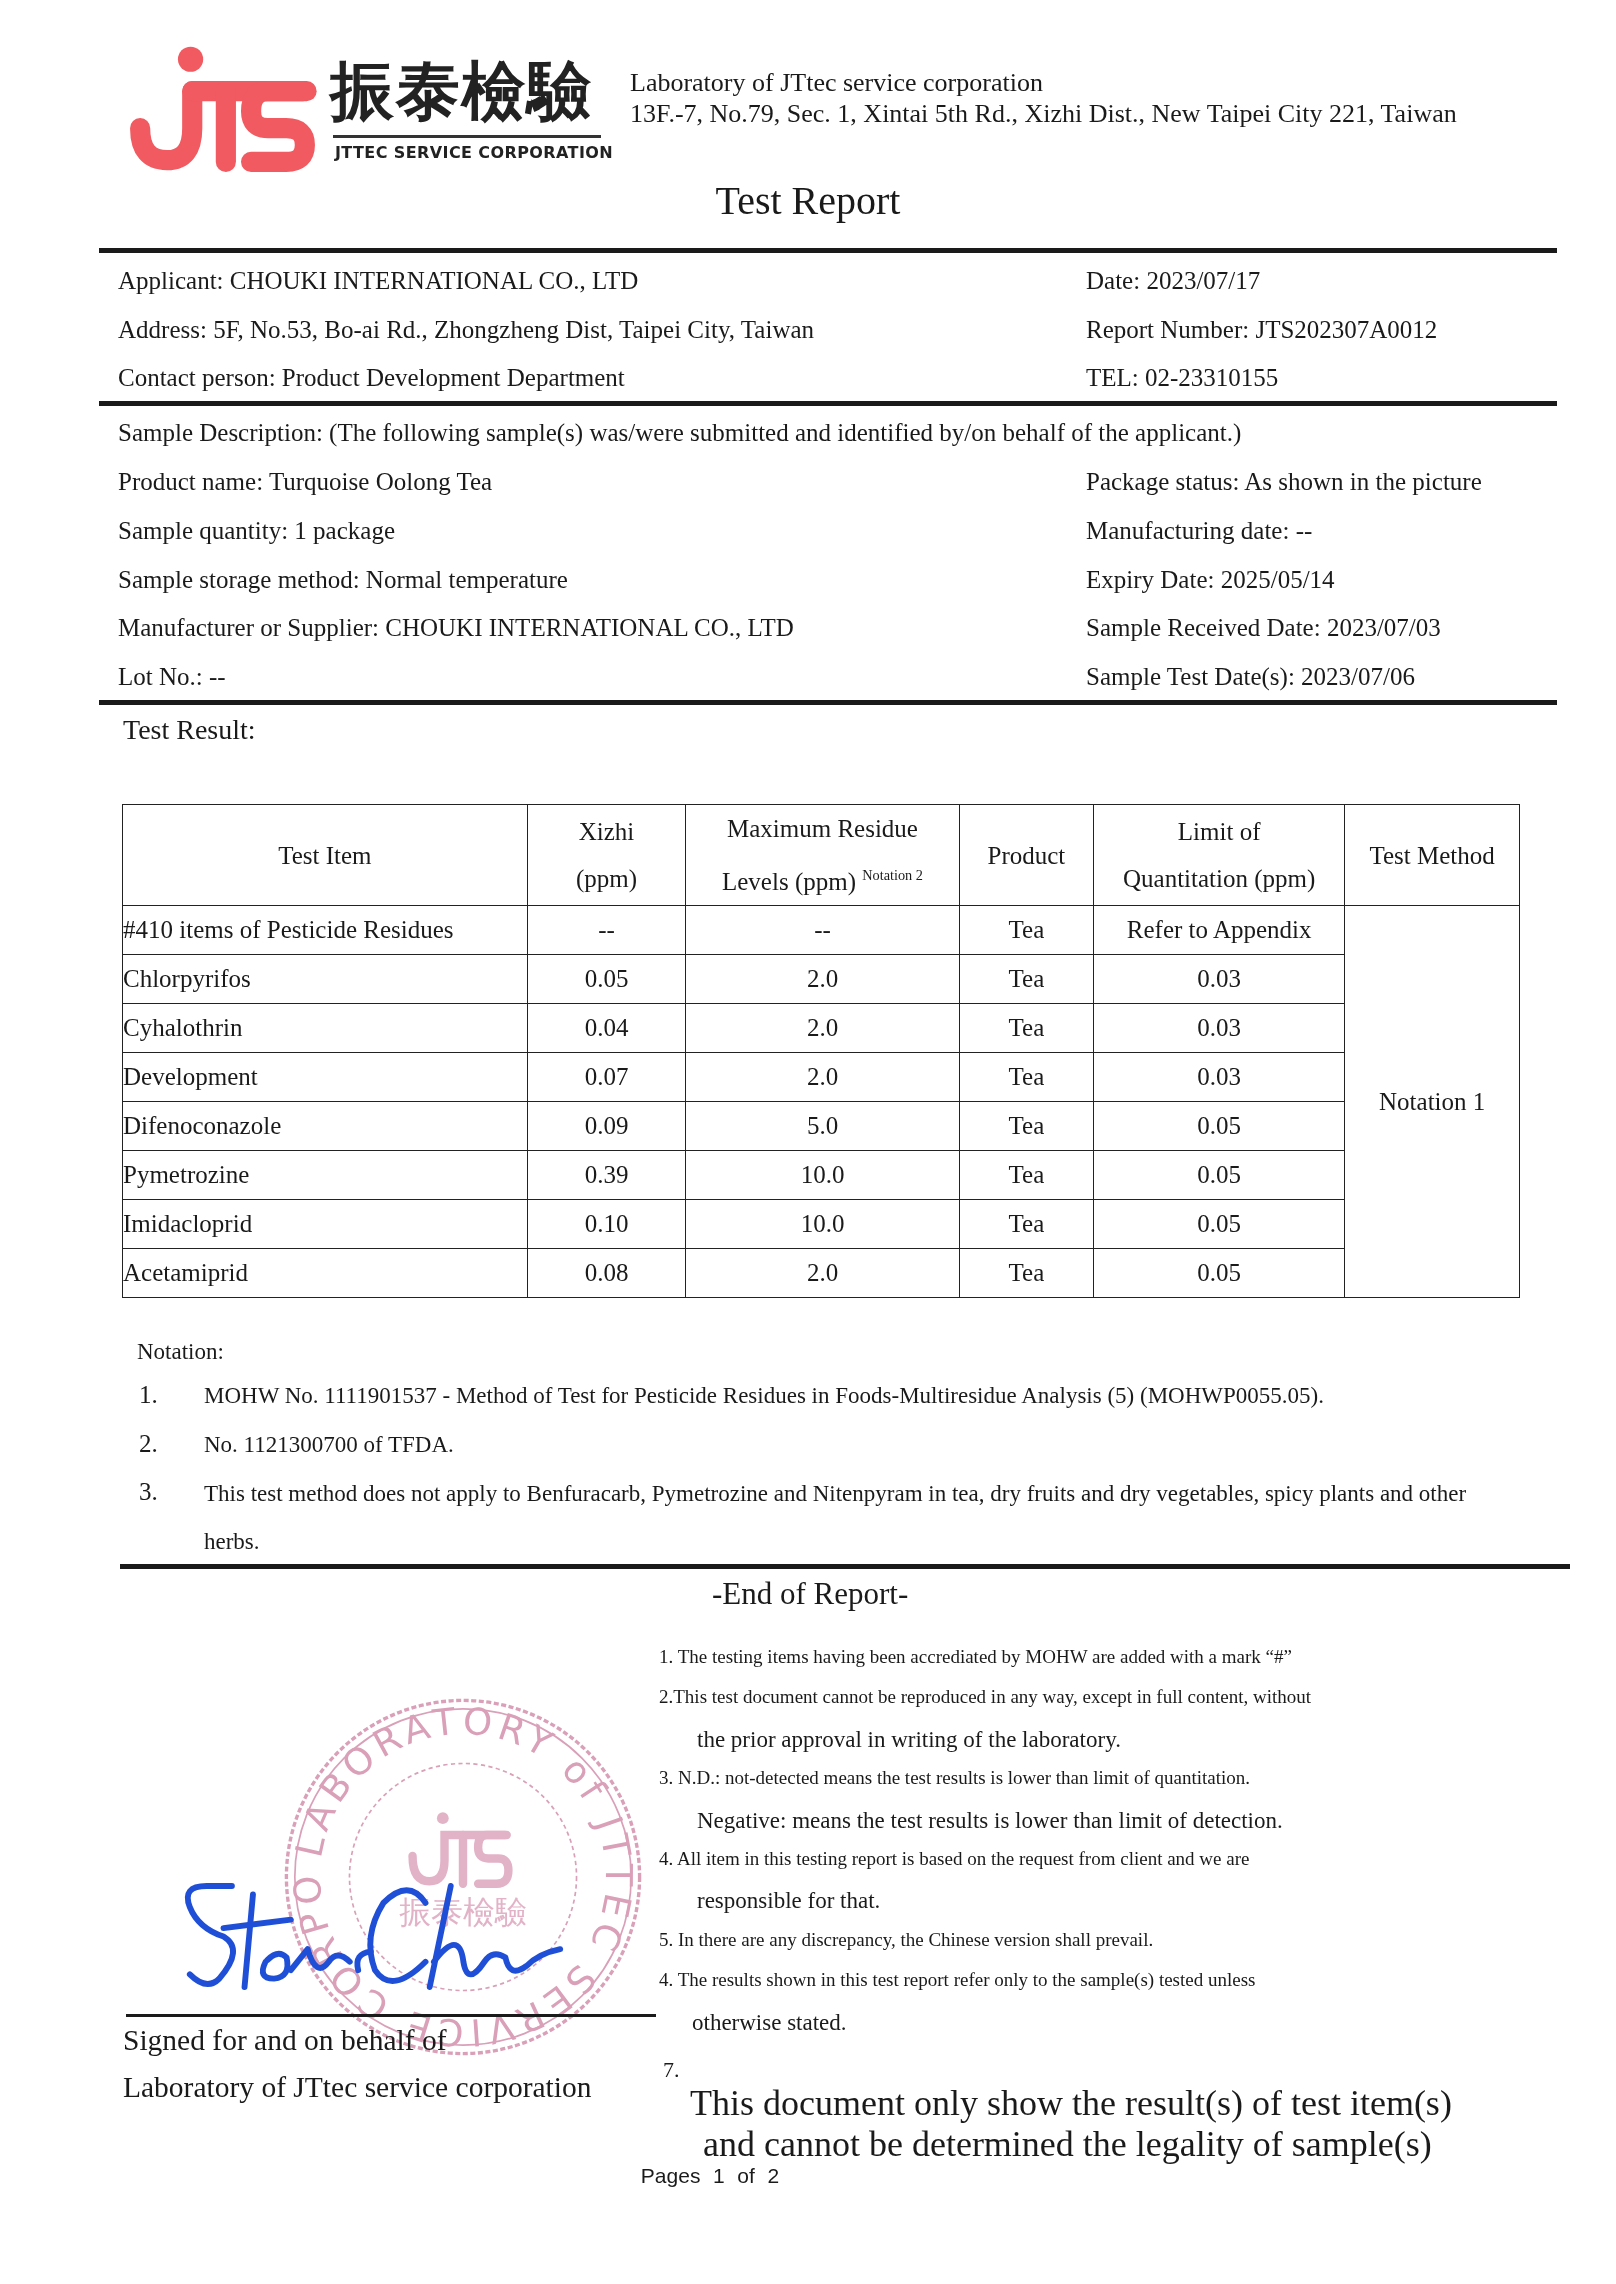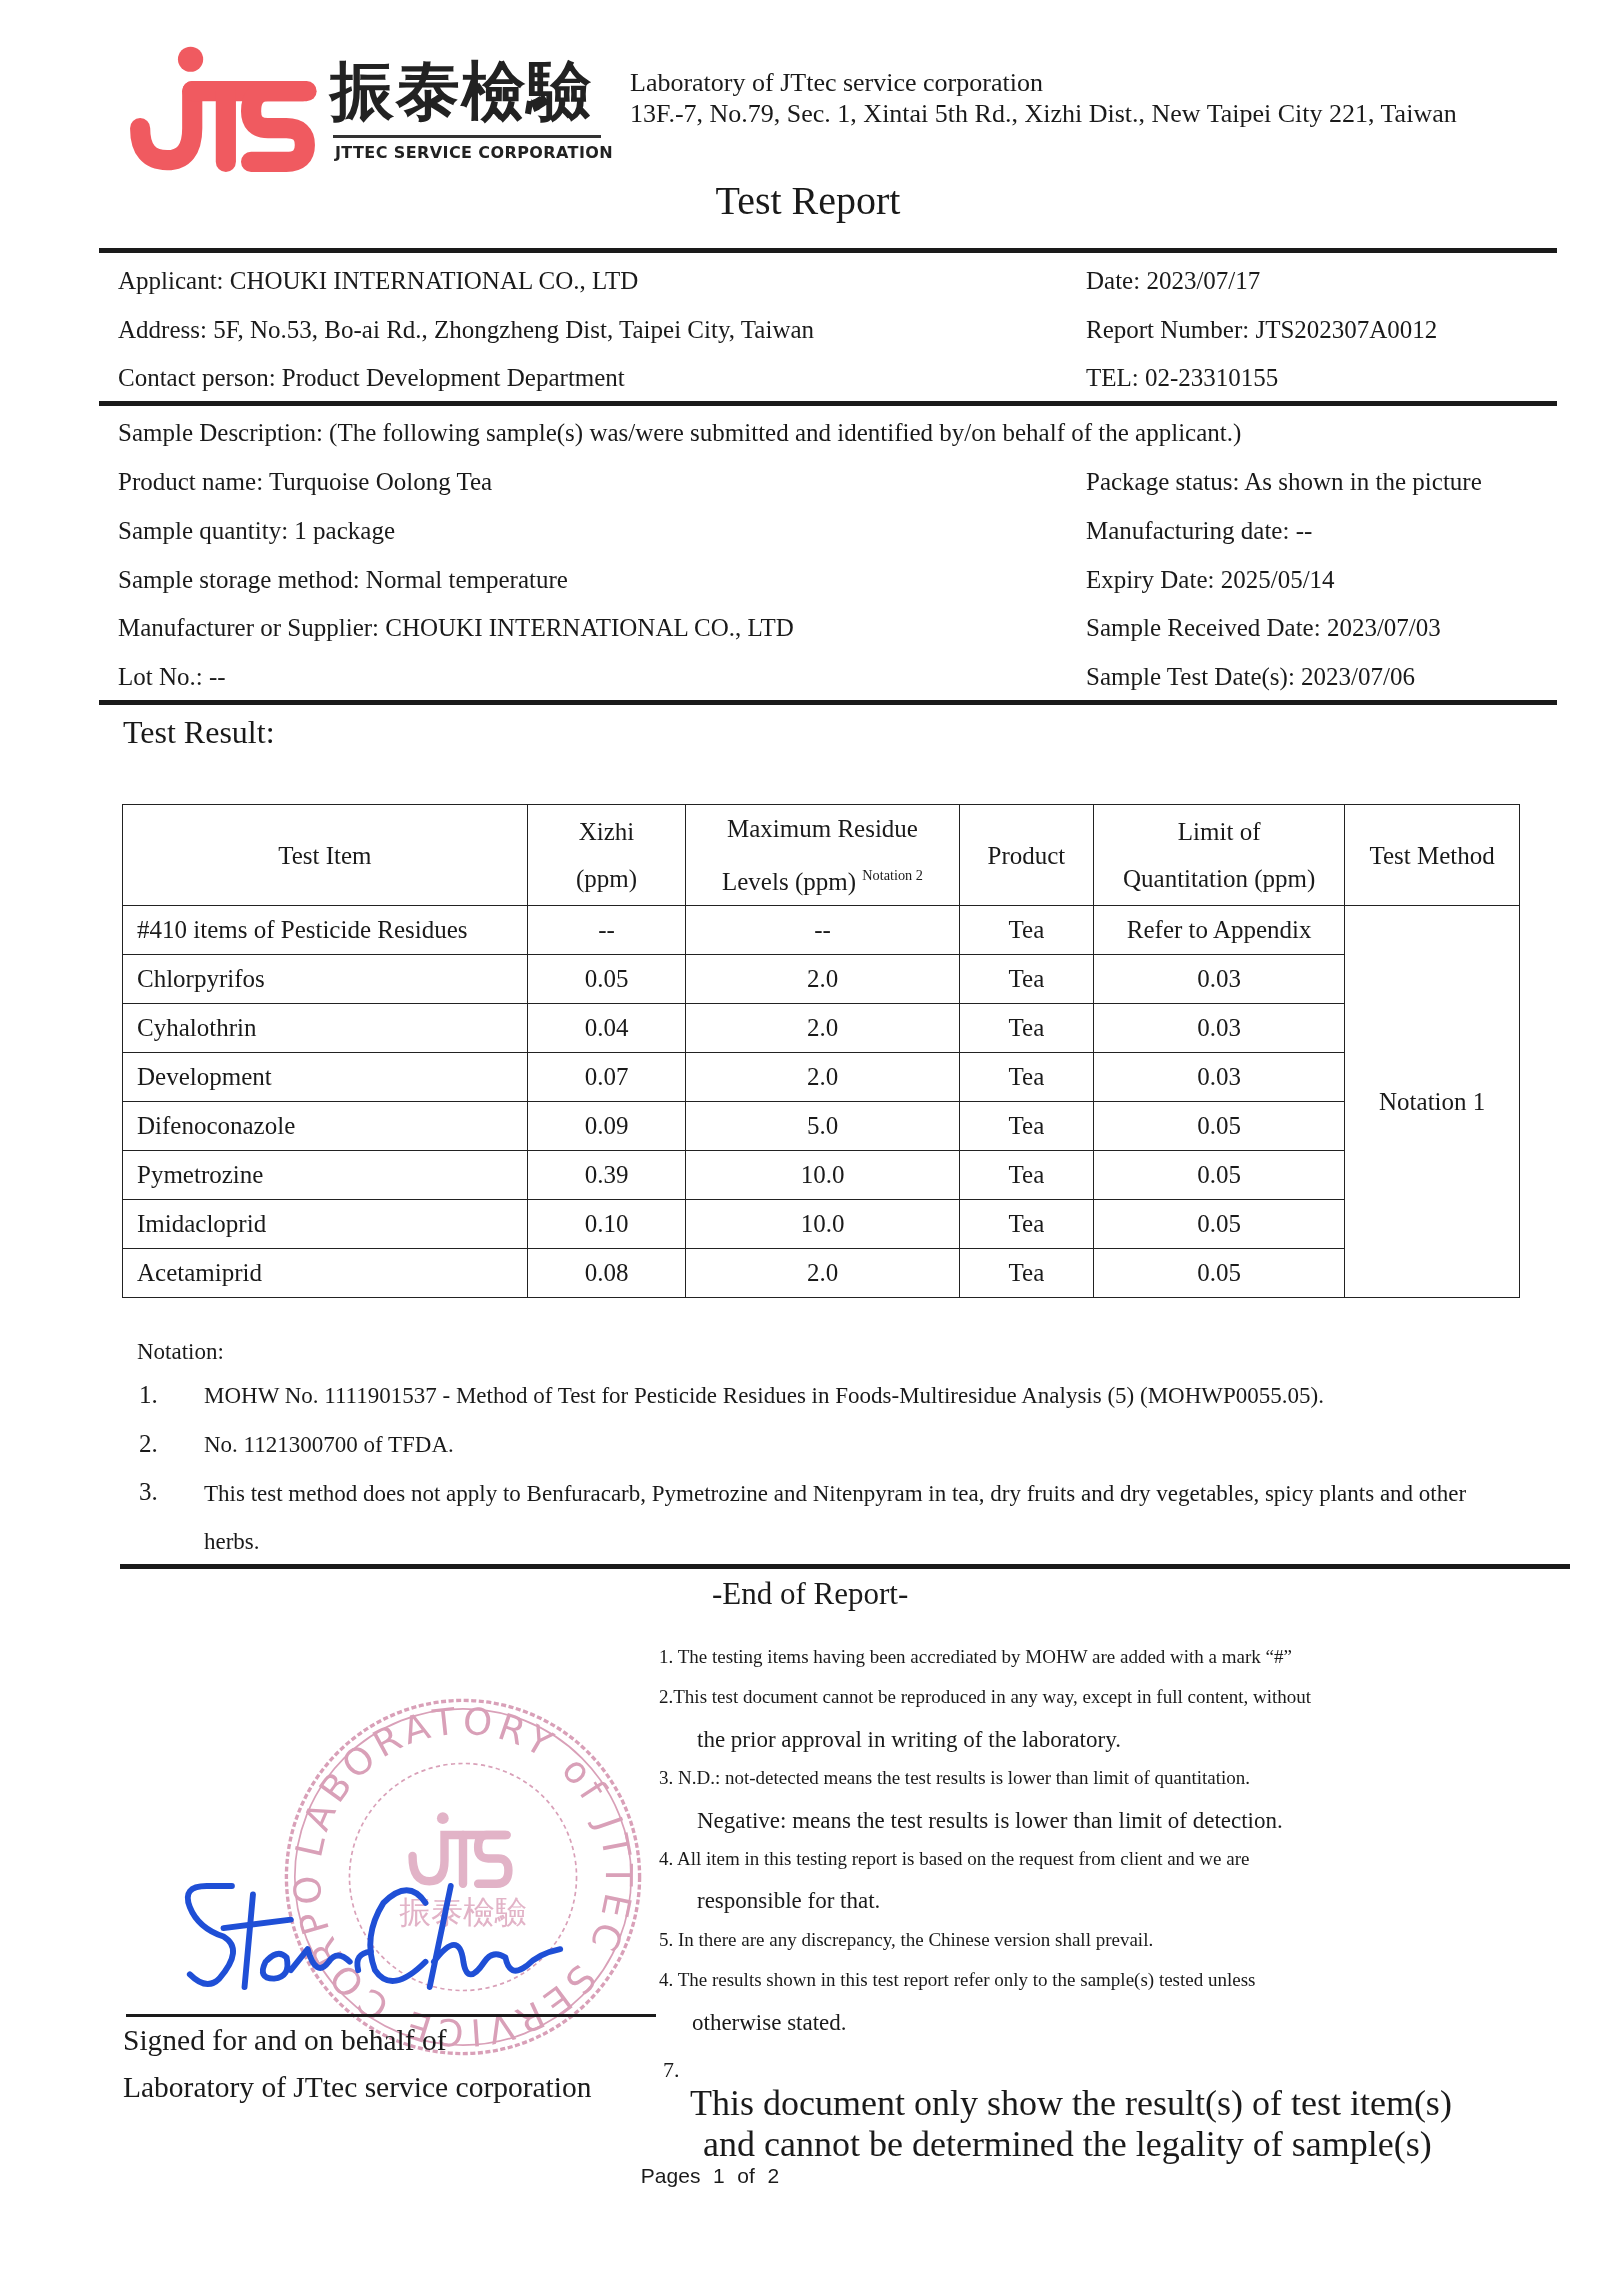--- a/index.html
+++ b/index.html
@@ -16,29 +16,29 @@
              font-size: 16px; letter-spacing: 0.4px; color: #222; }
   .lab-info { left: 630px; top: 67px; font-size: 26px; line-height: 31px; }
   .doc-title { left: 0; width: 1616px; text-align: center; top: 177px; font-size: 40px; }
 
   .thick { height: 5px; background: #1a1a1a; left: 99px; width: 1458px; }
 
   .line { font-size: 25px; line-height: 1; white-space: nowrap; }
   .left-col { left: 118px; }
   .right-col { left: 1086px; }
 
-  .section-label { left: 123px; top: 714px; font-size: 32px; }
+  .section-label { left: 123px; top: 714px; font-size: 28px; }
 
   
   table.results { position: absolute; left: 122px; top: 804px; width: 1398px; border-collapse: collapse;
                   font-size: 25px; }
   table.results td, table.results th { border: 1.7px solid #222; font-weight: normal; }
   table.results th { height: 94px; text-align: center; line-height: 47px; padding: 0; }
   table.results td { height: 48px; text-align: center; padding: 0; }
-  table.results td.item { text-align: left; padding-left: 14px; }
+  table.results td.item { text-align: left; padding-left: 0; }
   table.results th sup { font-size: 14.3px; vertical-align: 10px; }
   .col1 { width: 401px; } .col2 { width: 157px; } .col3 { width: 271px; }
   .col4 { width: 133px; } .col5 { width: 249px; } .col6 { width: 173px; }
 
   
   .notation-title { left: 137px; top: 1339px; font-size: 23px; }
   .notation-num { left: 139px; font-size: 25px; }
   .notation-text { left: 204px; font-size: 23px; white-space: nowrap; }
 
   .disc { left: 659px; font-size: 19px; white-space: nowrap; }

